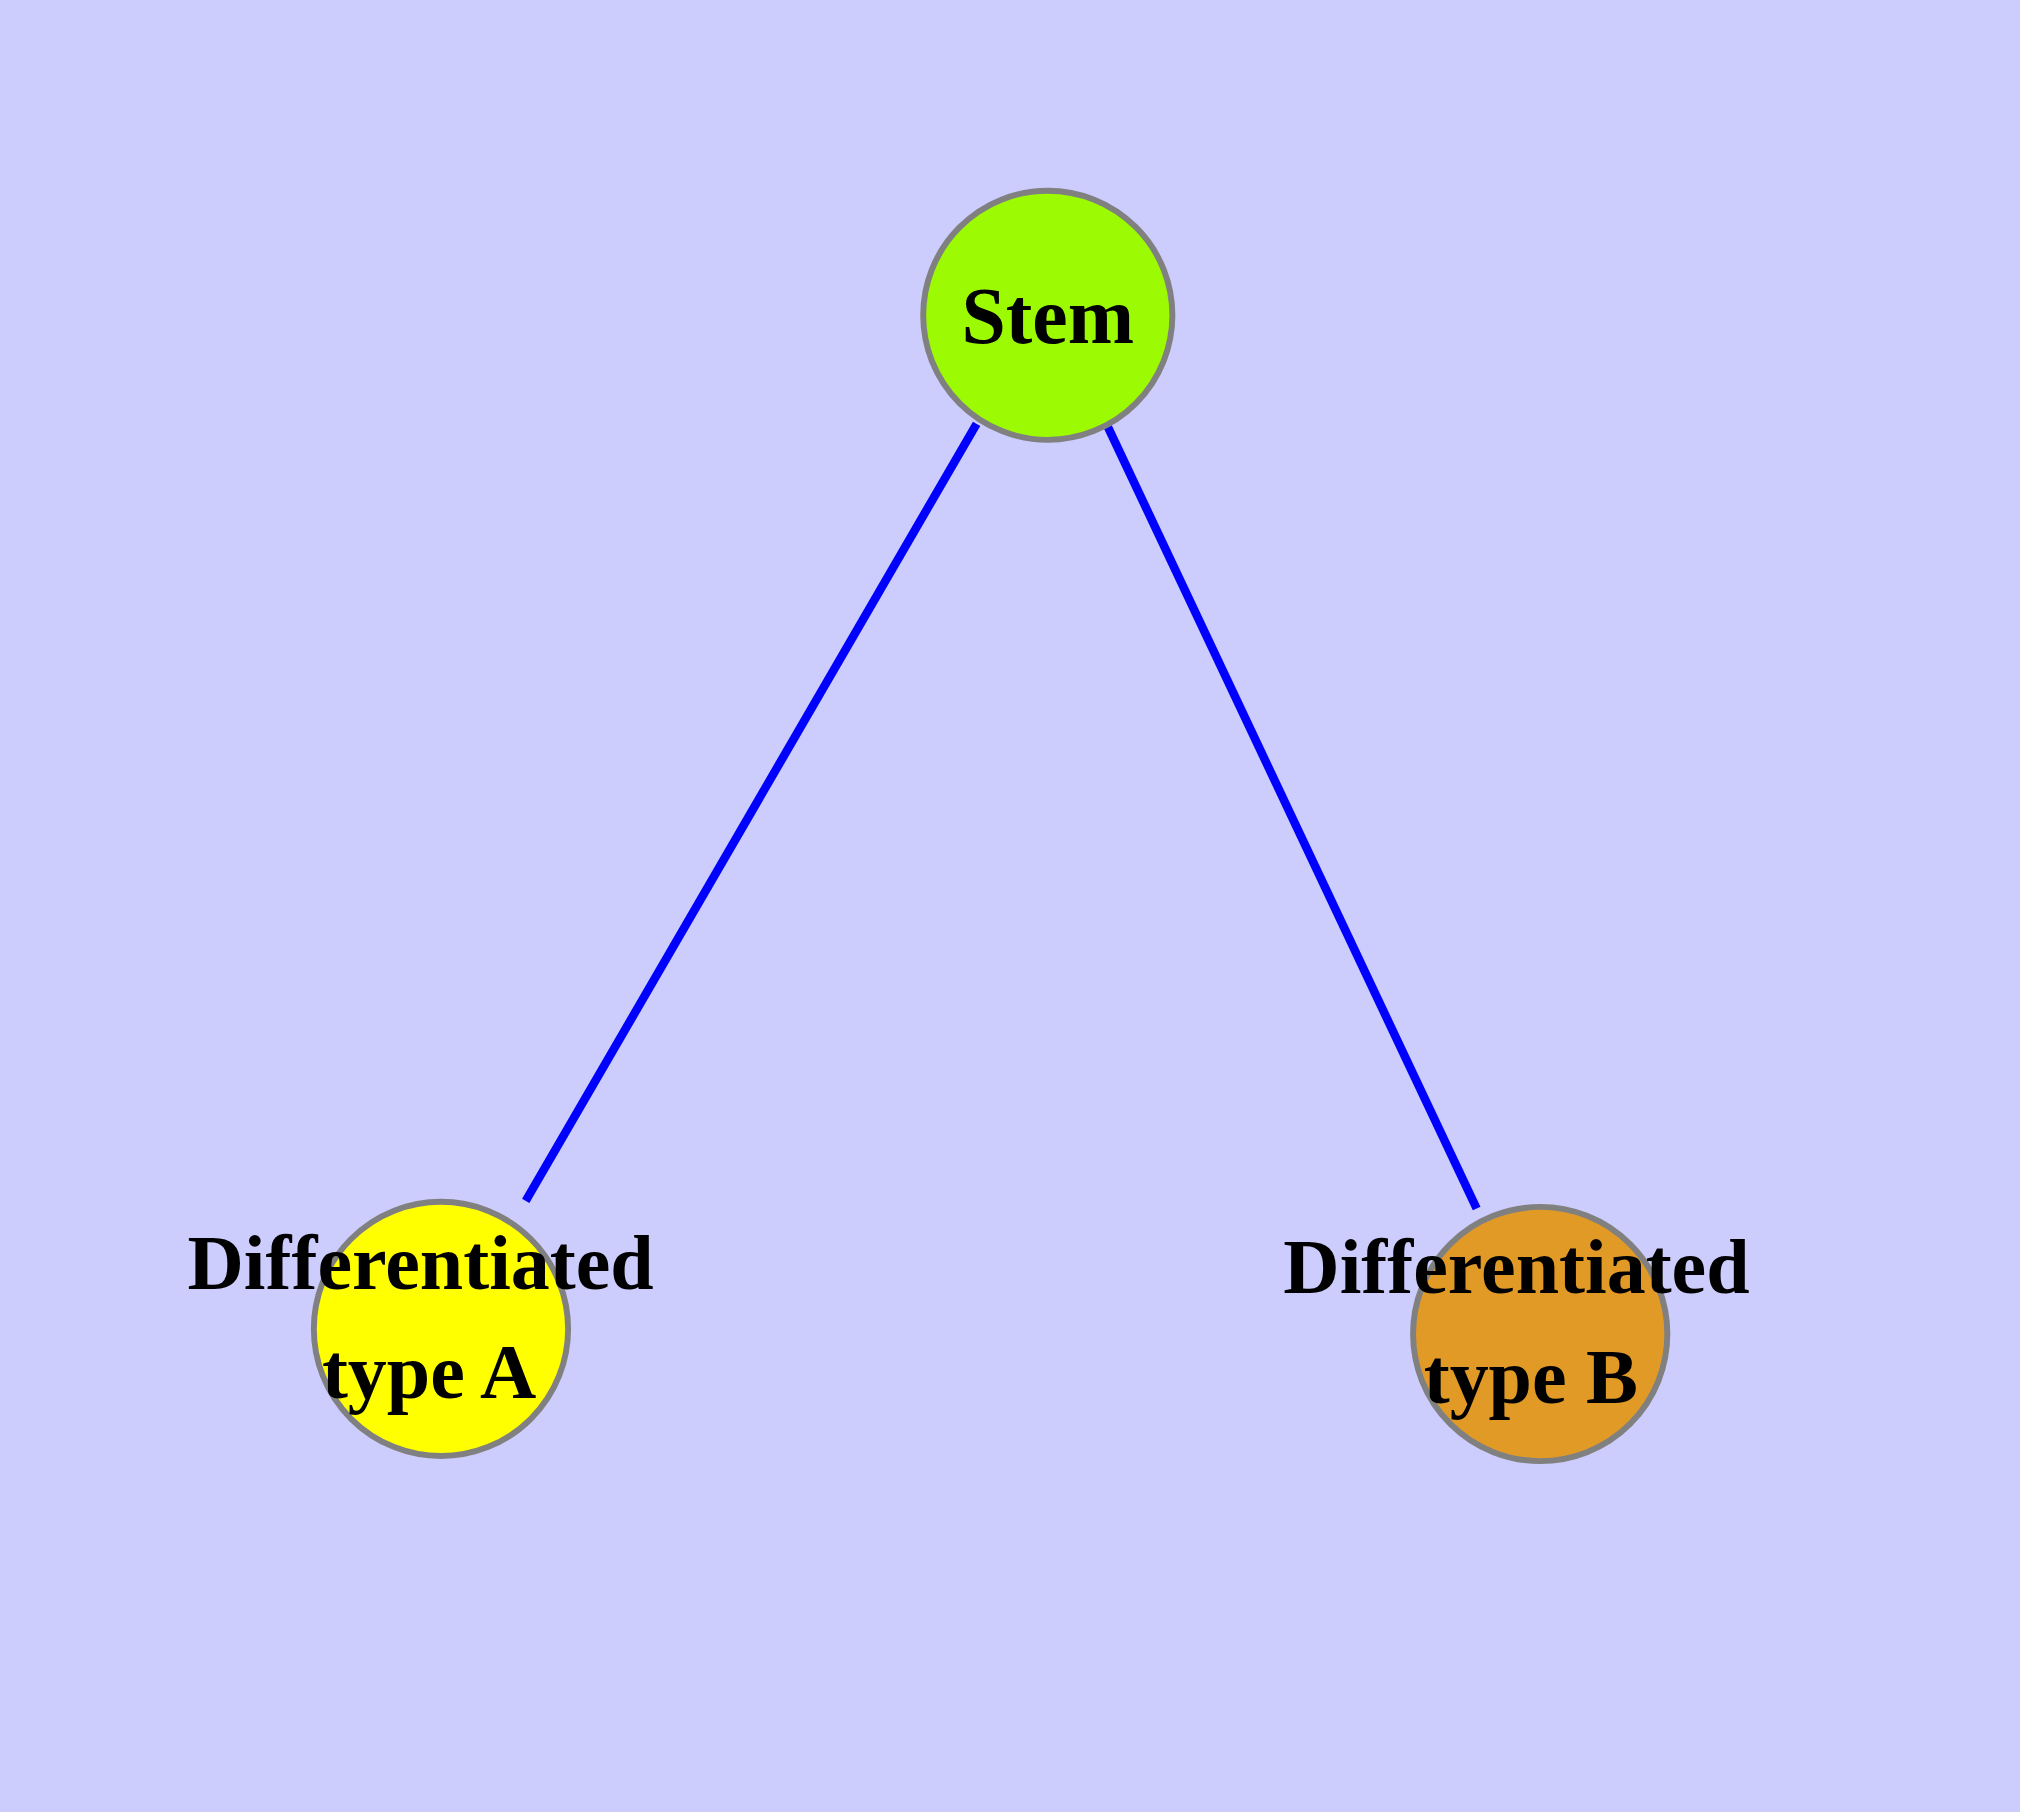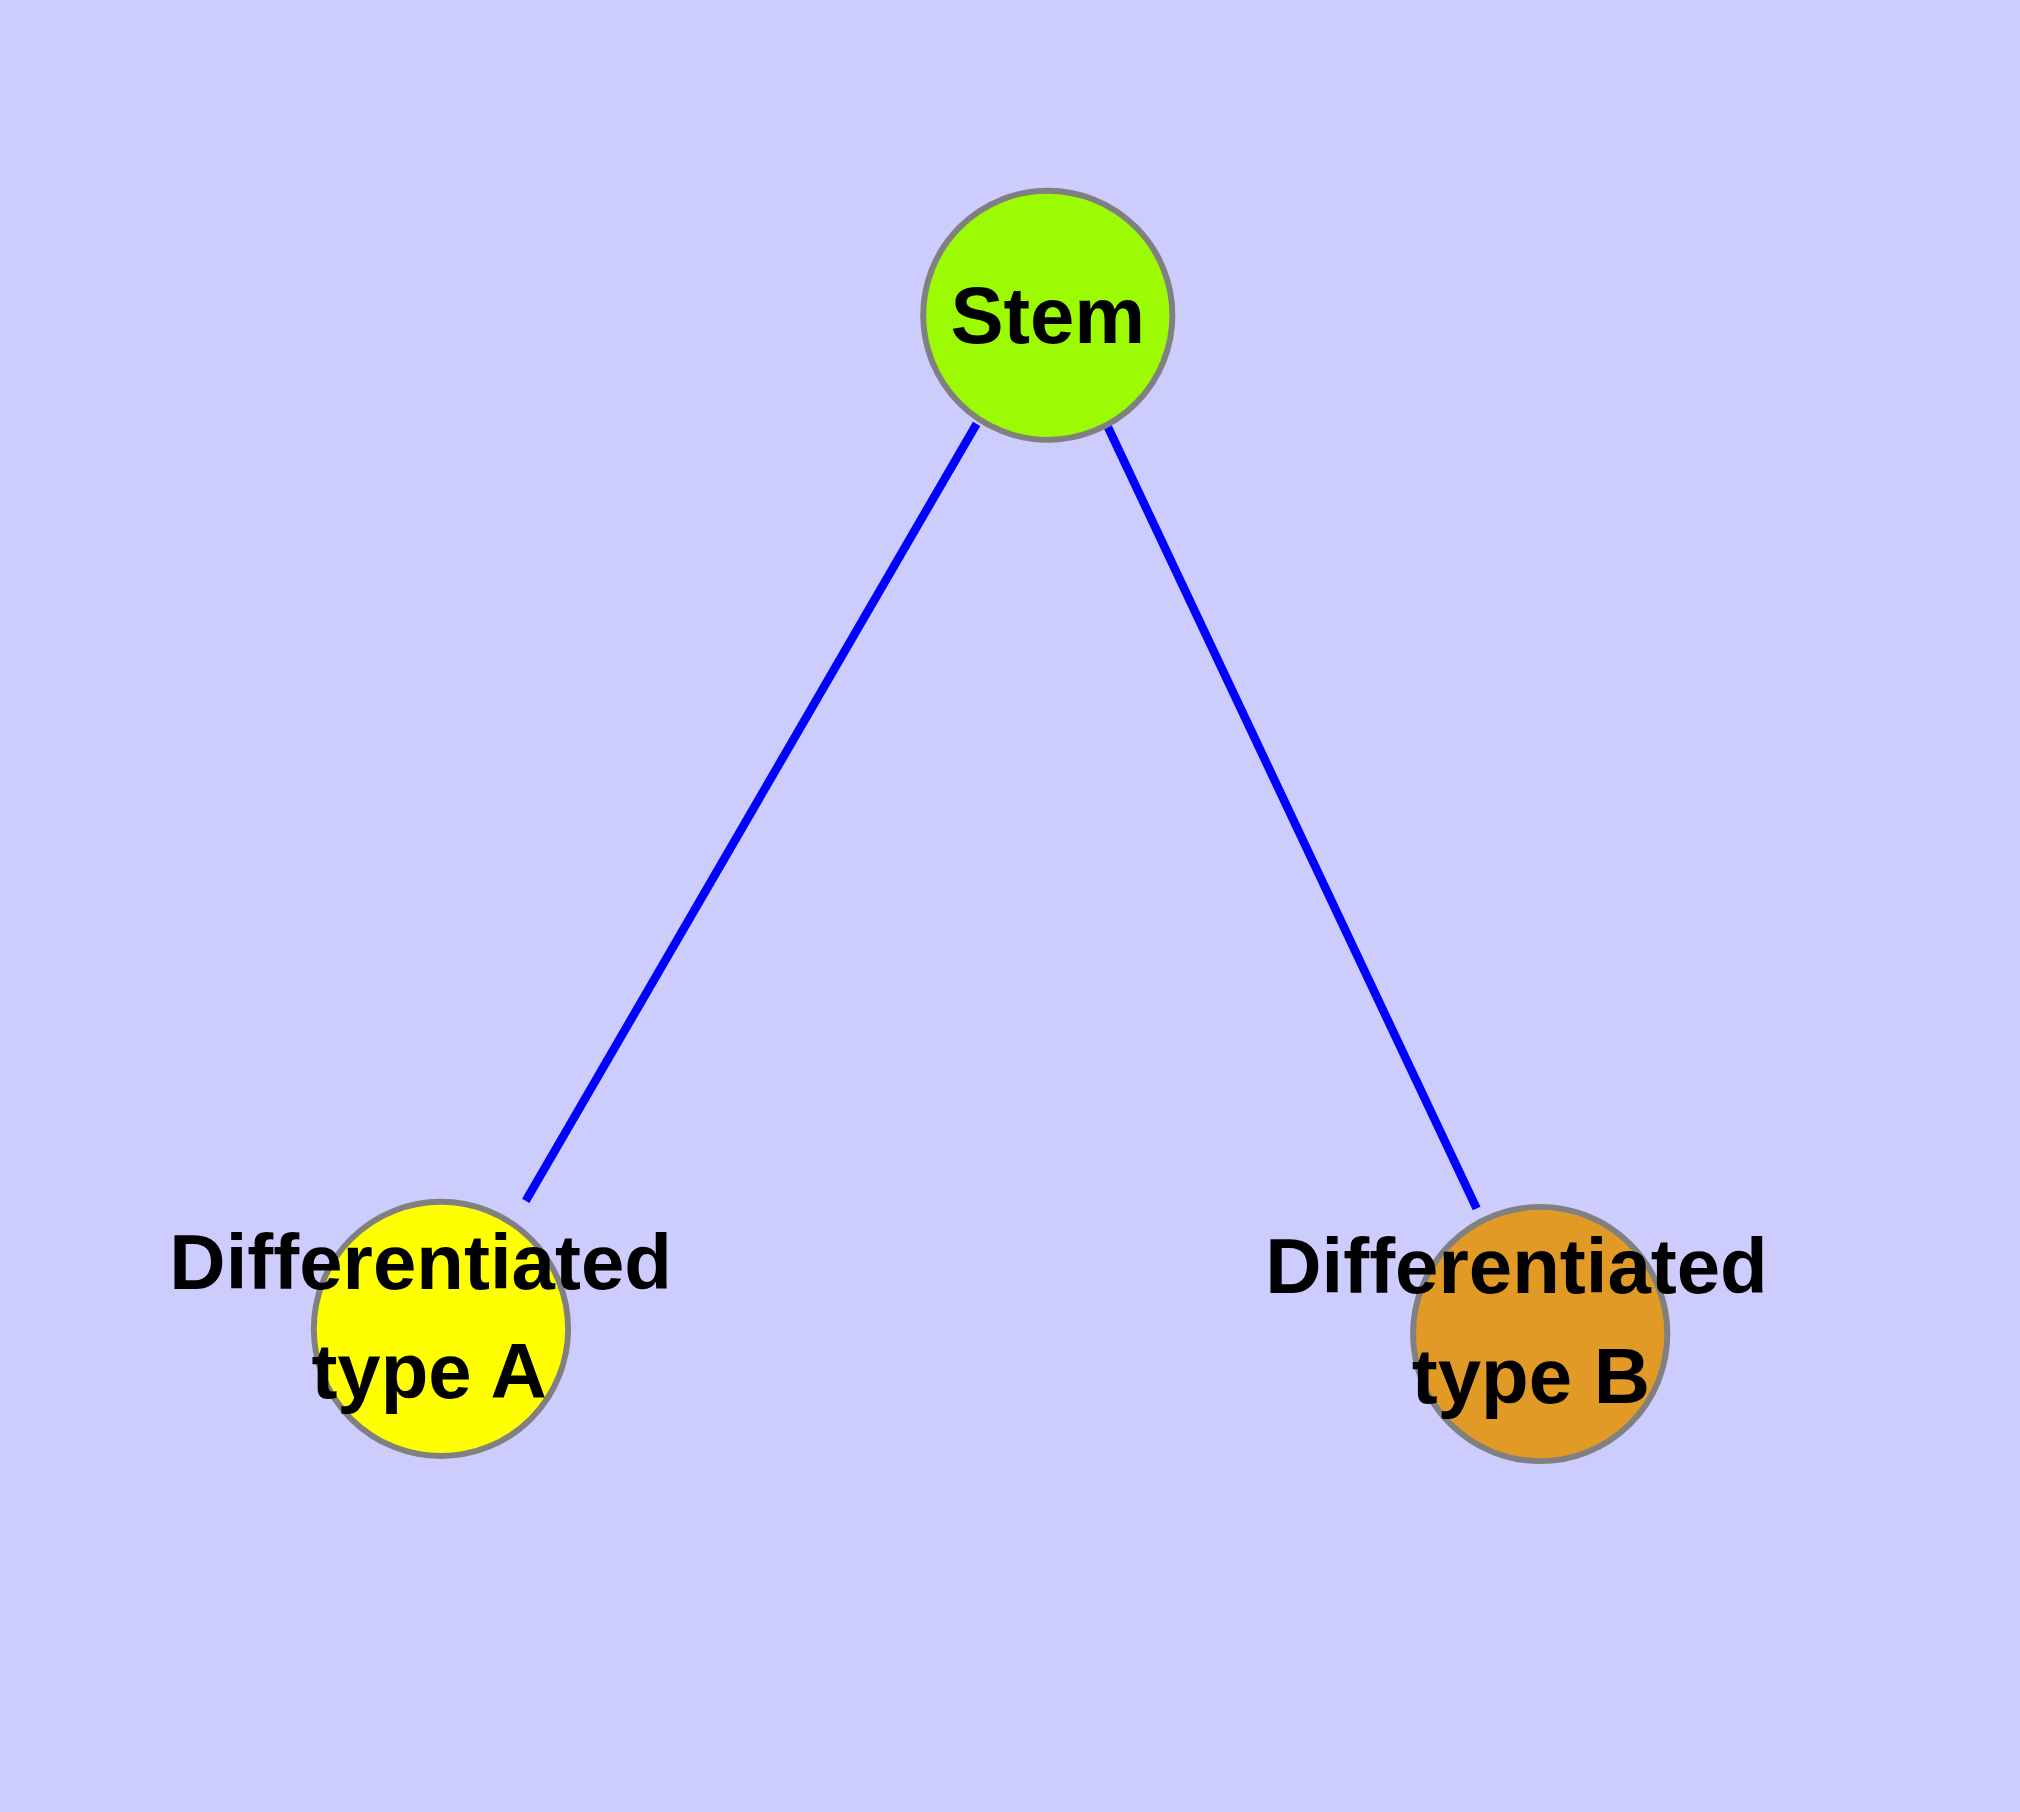--- a/index.html
+++ b/index.html
@@ -5,21 +5,21 @@
   html, body {
     margin: 0;
     padding: 0;
     background: #ffffff;
   }
   #canvas {
     position: relative;
     width: 2021px;
     height: 1812px;
     overflow: hidden;
-    font-family: Liberation Sans, sans-serif;
+    font-family: Liberation Serif, serif;
   }
   #bg-rect {
     position: absolute;
     left: 0; top: 0;
     width: 2021px;
     height: 1812px;
     background: #ccccfd;
   }
   #graph-svg {
     position: absolute;

